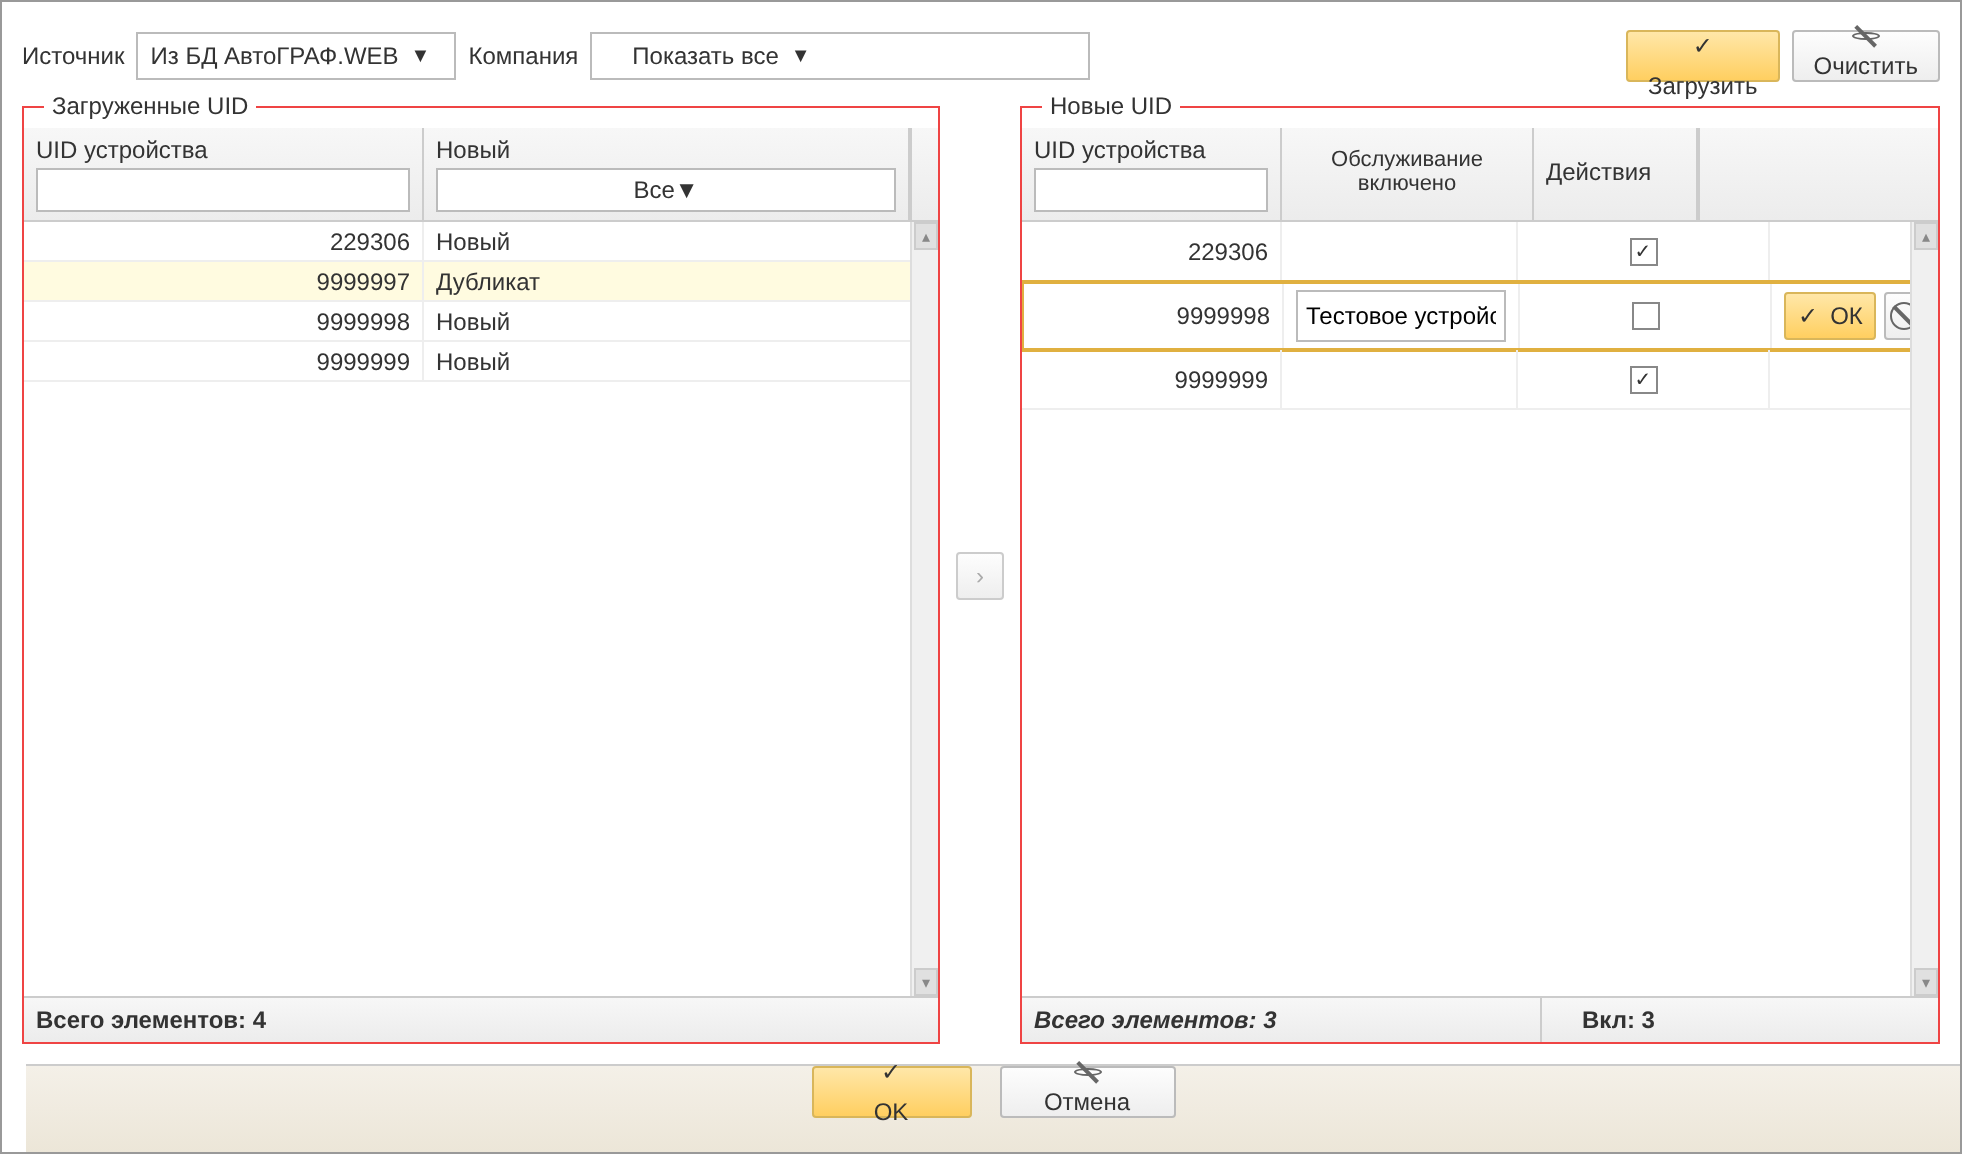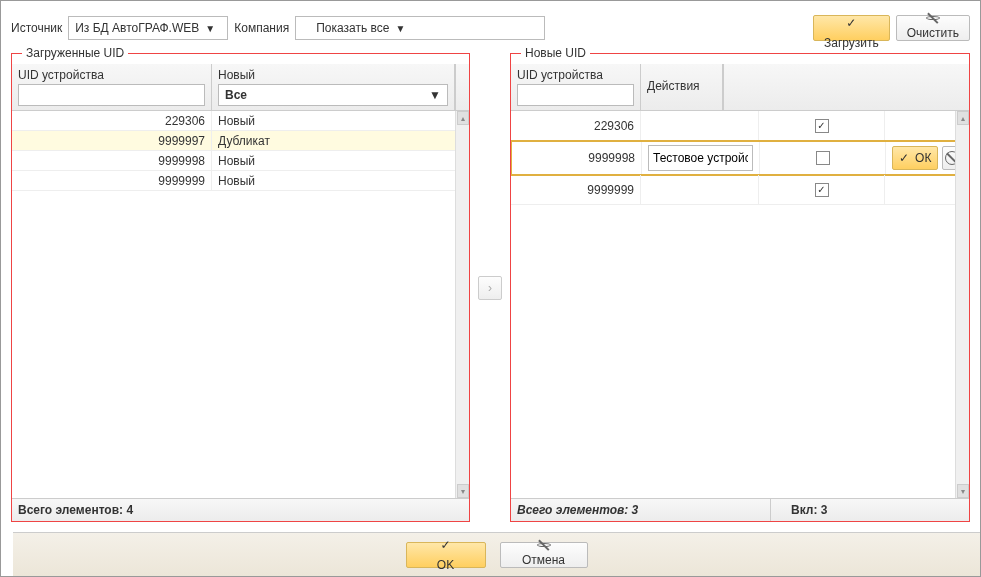--- a/index.html
+++ b/index.html
@@ -130,24 +130,23 @@
     height: 22px;
     border: 1px solid #bbb;
     padding: 0 4px;
     font-size: 12px;
   }
   .filter-select {
     width: 100%;
     height: 22px;
     border: 1px solid #bbb;
     background: #fff;
-    display: flex; align-items: center; justify-content: space-between;
+    display: flex; align-items: center; justify-content: center;
     padding: 0 6px;
     cursor: pointer;
-    font-weight: bold;
   }
   .grid-body {
     flex: 1;
     overflow: auto;
     position: relative;
   }
   .row {
     display: flex;
     height: 20px;
     align-items: stretch;
@@ -231,21 +230,20 @@
     display: flex; align-items: center; justify-content: center;
     color: #aaa;
     cursor: pointer;
     border-radius: 2px;
   }
   .footer {
     border-top: 1px solid #ccc;
     background: linear-gradient(#f4f0e8, #ece6d8);
     height: 44px;
     display: flex;
-    align-items: center;
     justify-content: center;
     gap: 14px;
     margin-left: 12px;
   }
   .scrolltrack {
     position: absolute;
     right: 0; top: 0; bottom: 0;
     width: 14px;
     background: #f0f0f0;
     border-left: 1px solid #ddd;
@@ -358,20 +356,23 @@
           <span>›</span>
         </div>
       </div>
 
       <div class="panel panel-right">
         <div class="legend">Новые UID</div>
         <div class="grid-head">
           <div class="col col-uid">
             <span class="hlabel">UID устройства</span>
             <input class="filter-input" style="">
+          </div>
+          <div class="col col-serv" style="display:flex;align-items:center;justify-content:center;text-align:center;">
+            <span class="hlabel" style="font-size:11px;">Обслуживание включено</span>
           </div>
           <div class="col col-act" style="display:flex;align-items:center;justify-content:flex-start;">
             <span class="hlabel">Действия</span>
           </div>
           <div class="scroll-spacer"></div>
         </div>
         <div class="grid-body">
           <div id="right-rows">
               <div class="row">
                 <div class="cell cell-uid">229306</div>

